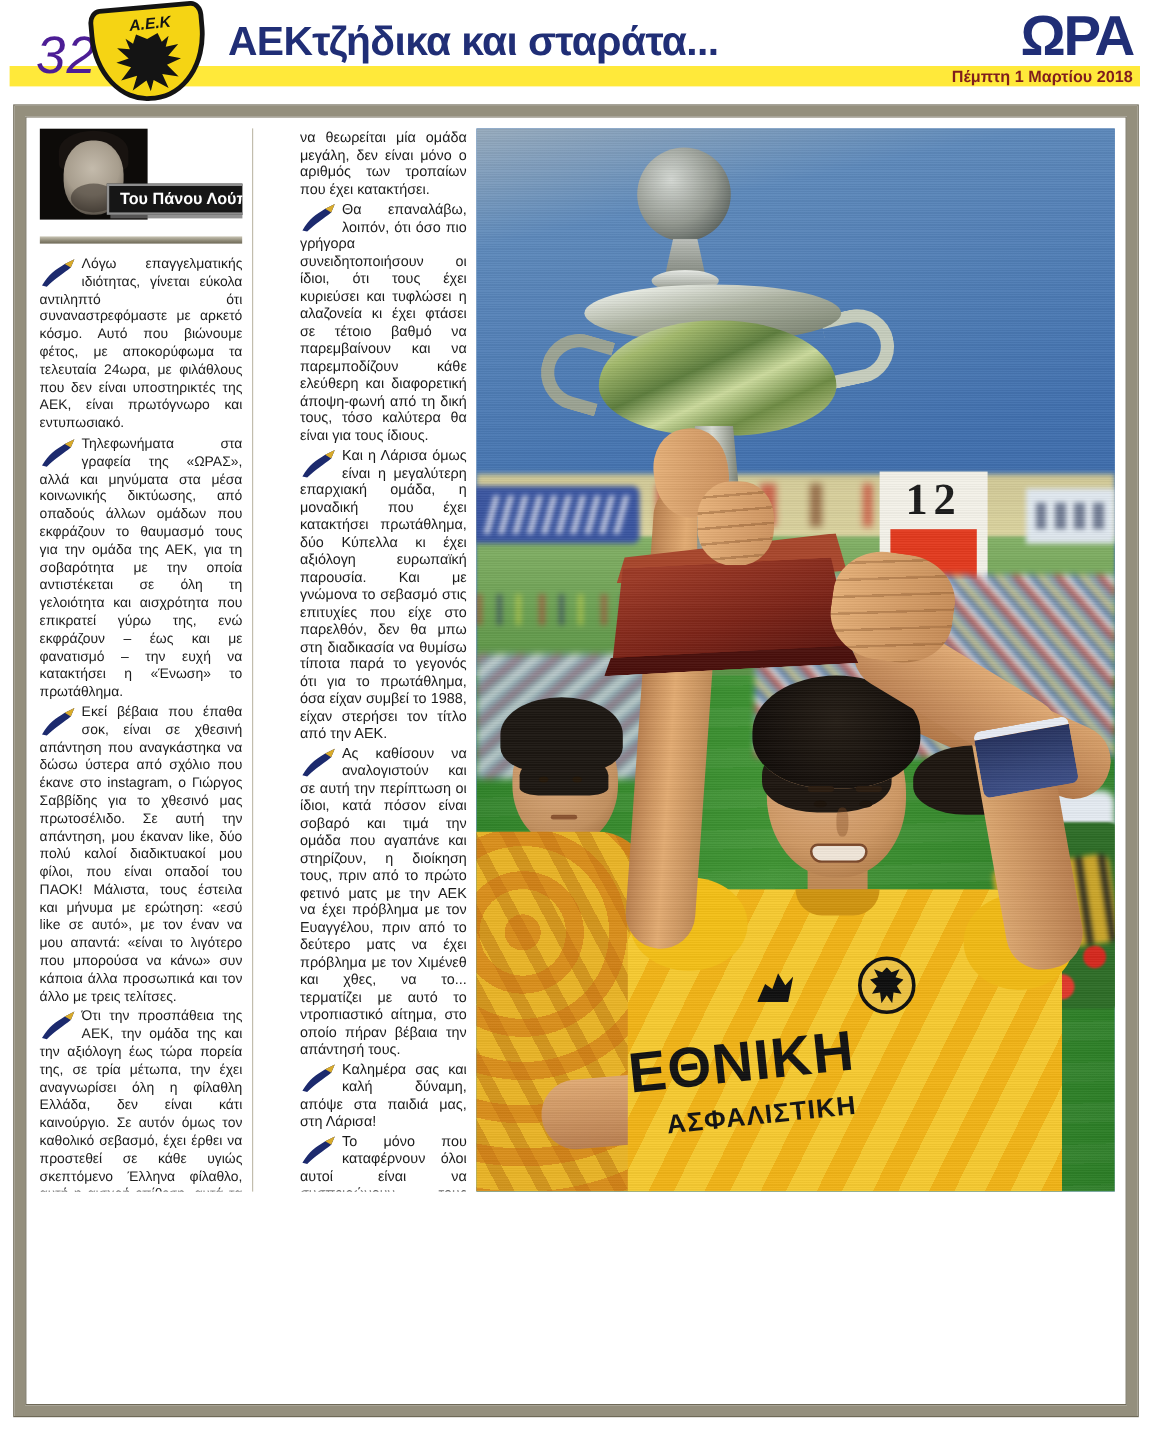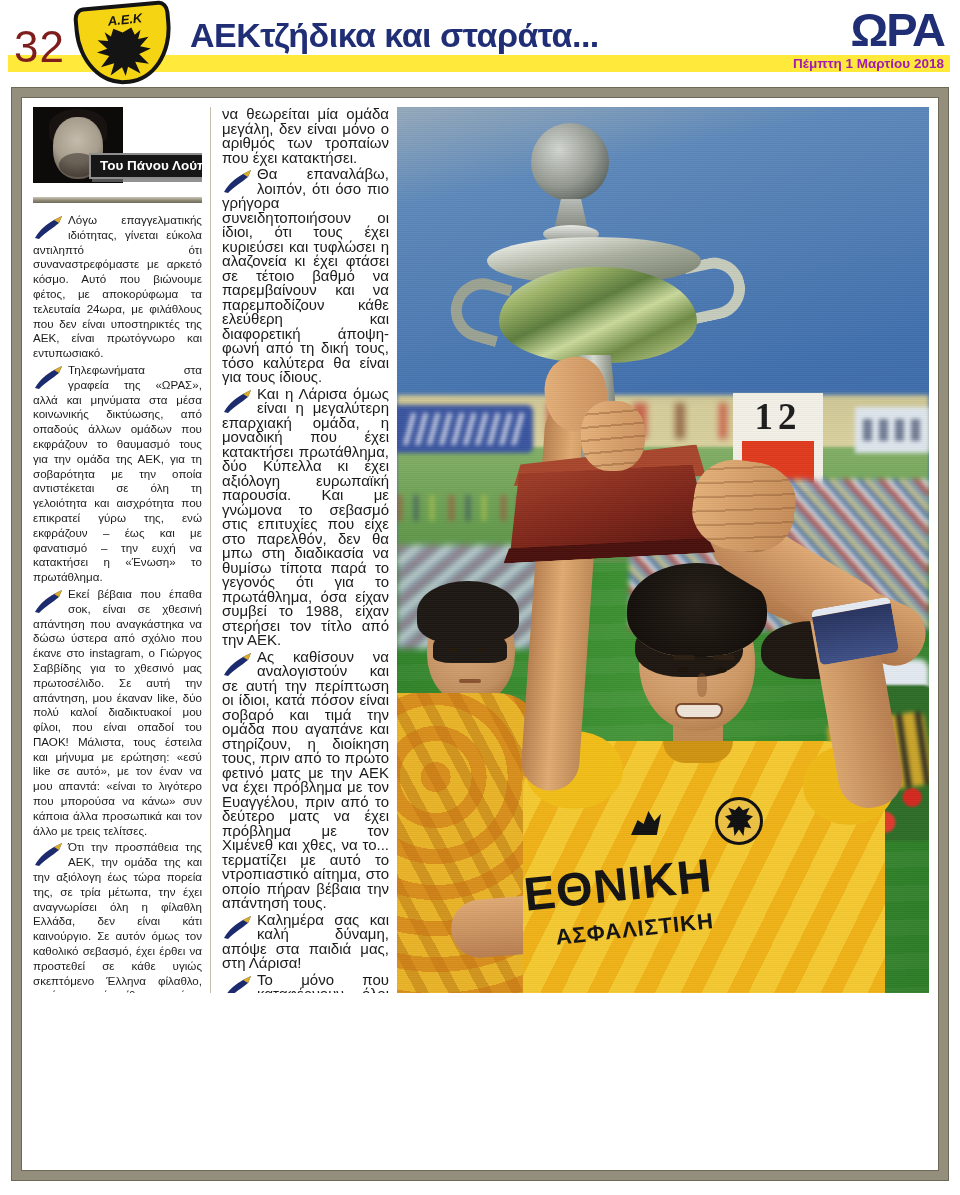--- a/index.html
+++ b/index.html
@@ -5,34 +5,34 @@
   * { box-sizing: border-box; margin: 0; padding: 0; }
   html,body { background:#ffffff; }
   body {
     width:960px; height:1195px; position:relative;
     font-family:"Liberation Sans", sans-serif; overflow:hidden;
   }
 
   
   .header { position:absolute; left:0; top:0; width:960px; height:86px; background:#fff; }
   .yellow-stripe { position:absolute; left:8px; right:10px; top:55px; height:17px; background:#ffe93a; }
-  .page-number { position:absolute; left:14px; top:22px; font-size:44px; color:#7f1d1d; letter-spacing:1px; }
+  .page-number { position:absolute; left:30px; top:22px; font-size:44px; color:#4c1d95; letter-spacing:1px;font-style:italic; }
   .aek-shield { position:absolute; left:76px; top:4px; width:96px; height:80px; z-index:3; }
   .shield-bg {
     position:absolute; inset:0; background:#f5d414; border:4px solid #141414;
     border-radius:10px 10px 48% 48% / 12px 12px 72% 72%; transform:rotate(-5deg);
   }
   .shield-label { position:absolute; left:14px; top:8px; width:70px; text-align:center;
     font-weight:bold; font-style:italic; font-size:13px; color:#141414; transform:rotate(-6deg); }
   .shield-eagle { position:absolute; left:18px; top:22px; width:60px; height:52px; transform:rotate(-4deg); }
   .section-title { position:absolute; left:190px; top:16px; font-size:34px; font-weight:bold;
     color:#202e76; letter-spacing:-0.5px; }
   .masthead { position:absolute; right:16px; top:2px; font-size:47px; font-weight:bold;
     color:#202e76; letter-spacing:-2px; }
-  .issue-date { position:absolute; right:16px; top:56px; font-size:13.5px; font-weight:bold; color:#a21caf; }
+  .issue-date { position:absolute; right:16px; top:56px; font-size:13.5px; font-weight:bold; color:#7f1d1d; }
 
   
   .frame {
     position:absolute; left:12px; top:88px; width:936px; height:1092px; background:#fff;
     border:9px solid #948f7d;
     box-shadow: inset 0 0 0 1px #6e6957, 0 0 0 1px #6e6957;
   }
   .headline { padding:6px 4px 4px; text-align:center; }
   .hl-line {
     font-size:66px; line-height:70px; font-weight:bold; color:#0d0d0d;
@@ -54,21 +54,21 @@
     background:radial-gradient(circle at 48% 38%, #c4bbac 0%, #a79d8d 48%, #6d655a 76%, #2c2722 100%); }
   .a-stubble { position:absolute; left:26px; top:46px; width:38px; height:24px; border-radius:50%;
     background:rgba(30,25,20,0.45); }
   .byline-bar { position:absolute; left:56px; top:46px; background:#161616; color:#fff;
     font-size:13.5px; font-weight:bold; padding:3px 9px 4px; white-space:nowrap;
     border:2px solid #8e8e8e; box-shadow:3px 3px 0 rgba(110,110,110,0.75); }
   .author-rule { height:6px; background:linear-gradient(#cac6b6,#8d8875 60%,#6e6957); margin:2px 0 10px; }
 
   
   .para { text-align:justify; font-size:11.6px; line-height:14.8px; color:#1b1b1b; margin-bottom:2px; }
-  .col2 .para { font-size:15px; line-height:14.5px; }
+  .col2 .para { font-size:12px; line-height:14.5px;margin-left:28px; }
   .pen { float:left; width:31px; height:25px; margin:2px 4px 0 0; }
   .ps { margin-top:13px; font-style:italic; font-size:11.8px; line-height:15.2px; color:#222; text-align:justify; }
   .ps-label { font-weight:bold;margin-top:41px; }
 
   
   .photo { position:relative; width:532px; height:886px; overflow:hidden; background:#4f7fb5; }
   .photo * { position:absolute; }
   .sky { inset:0; z-index:0;
     background:linear-gradient(168deg,#97abbd 0%,#5d89bb 10%,#4170ae 34%,#3a68a8 52%,#6c9ac6 68%,#9fc2da 80%,#b9d2e2 100%); }
 

